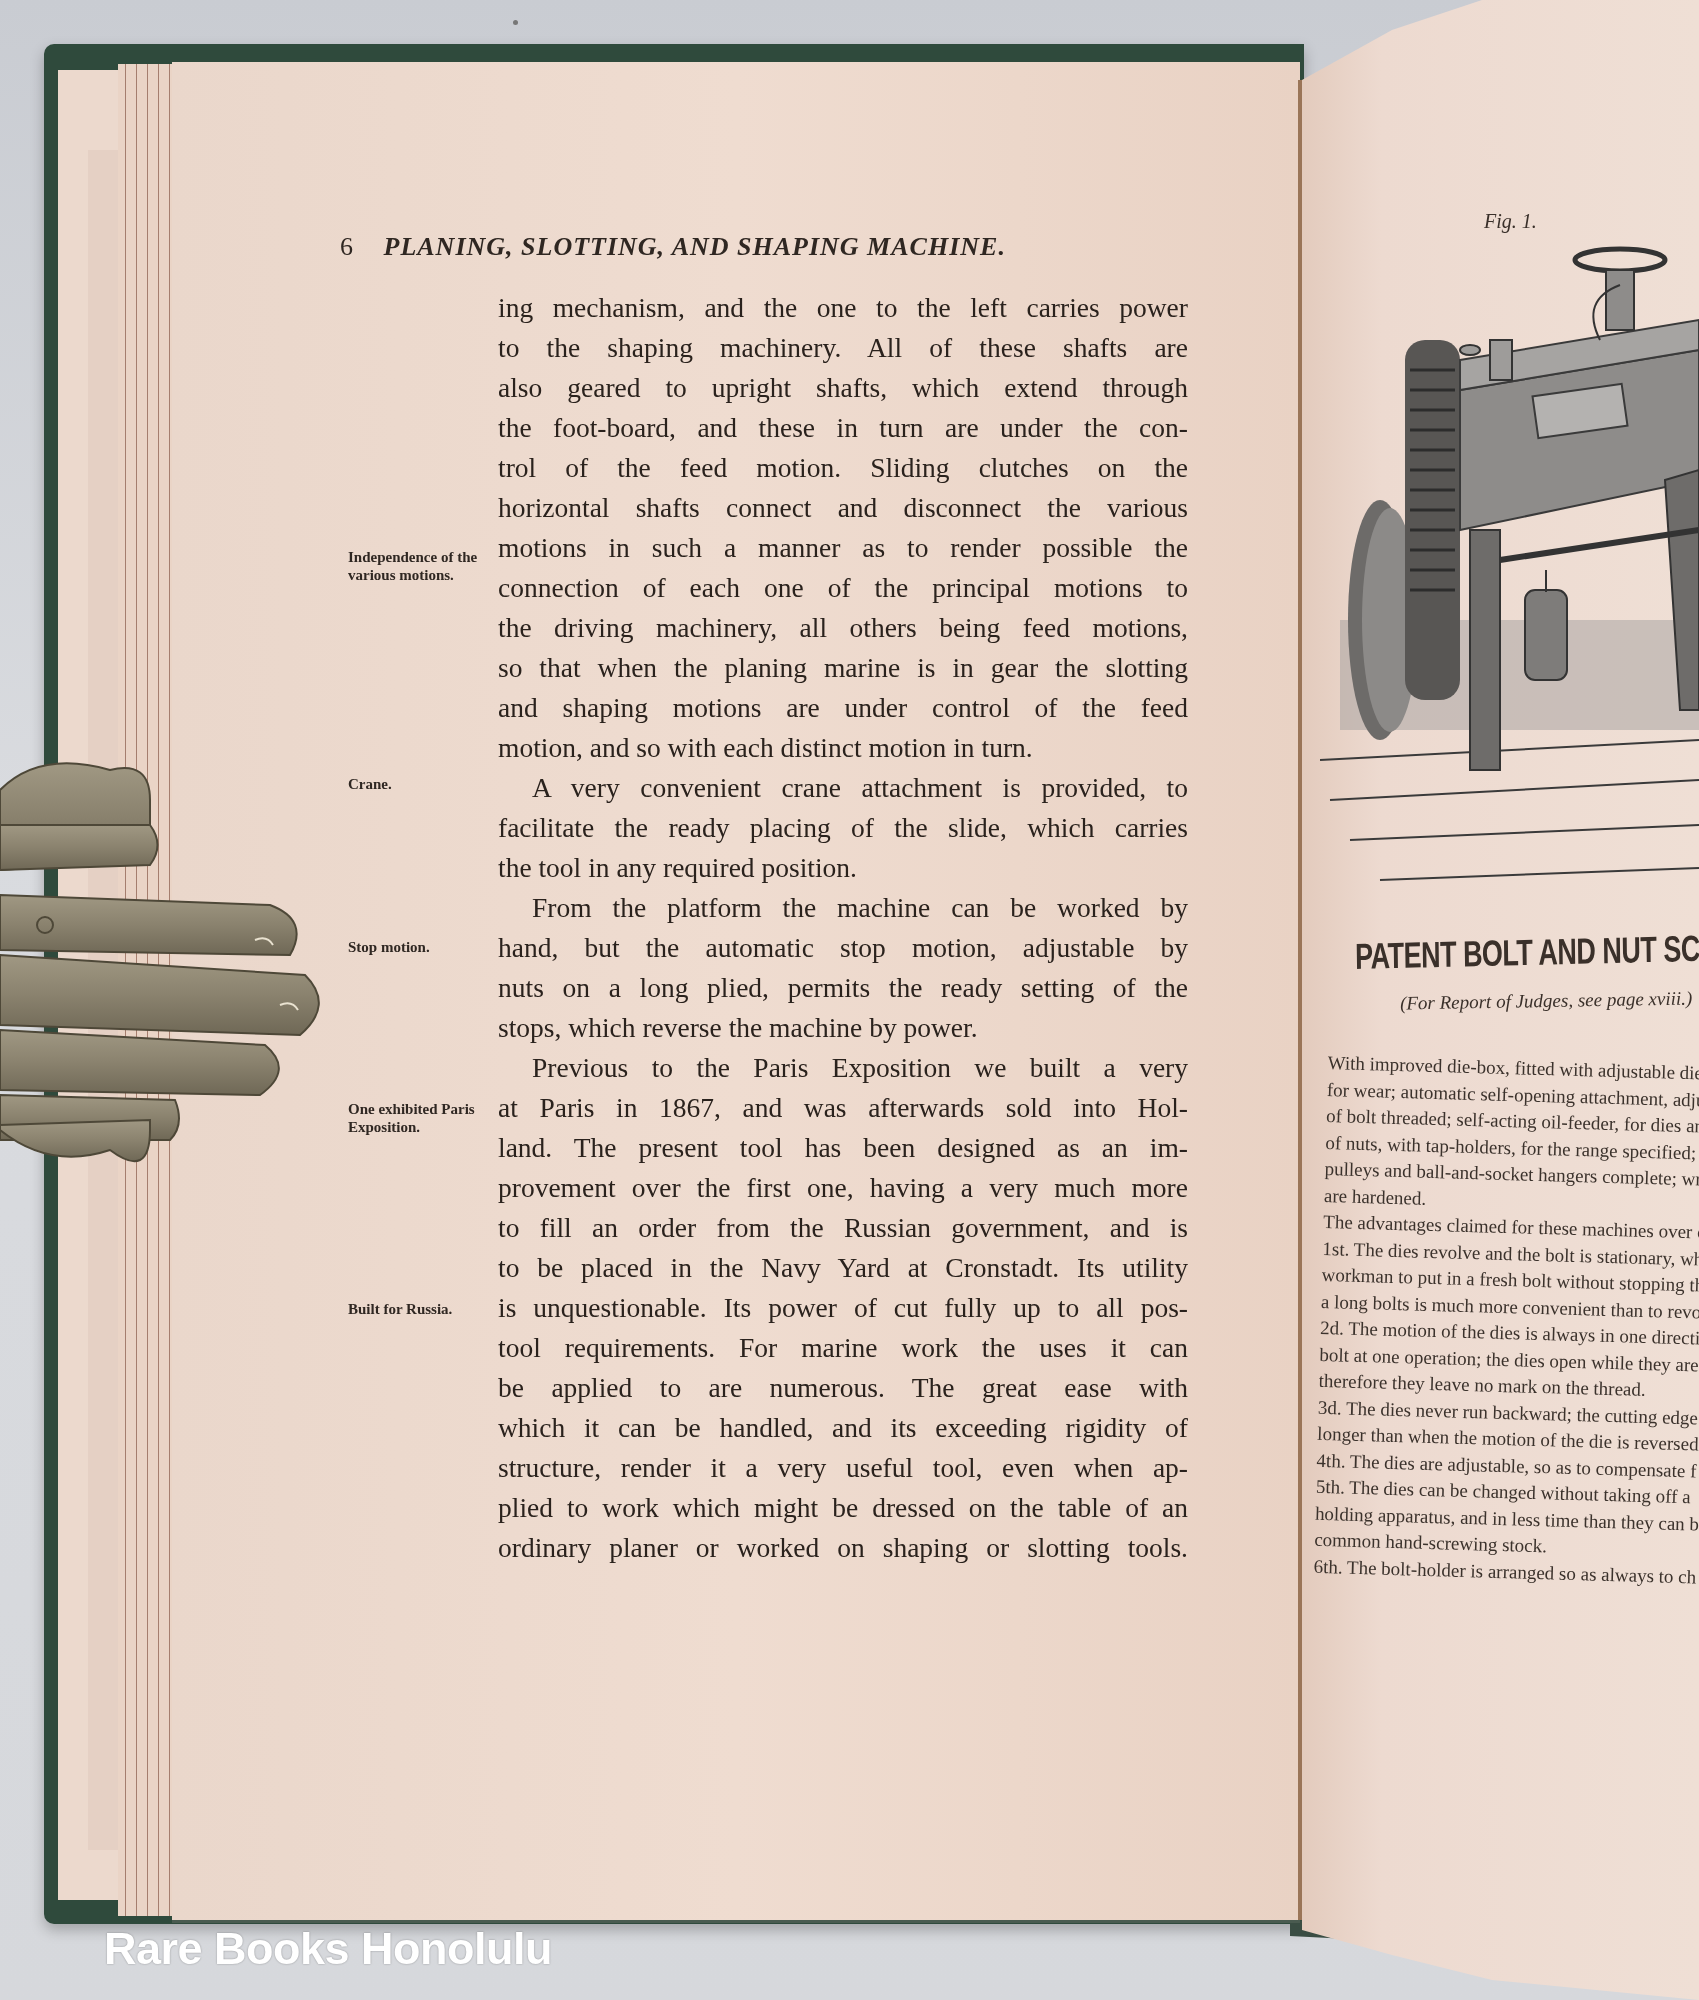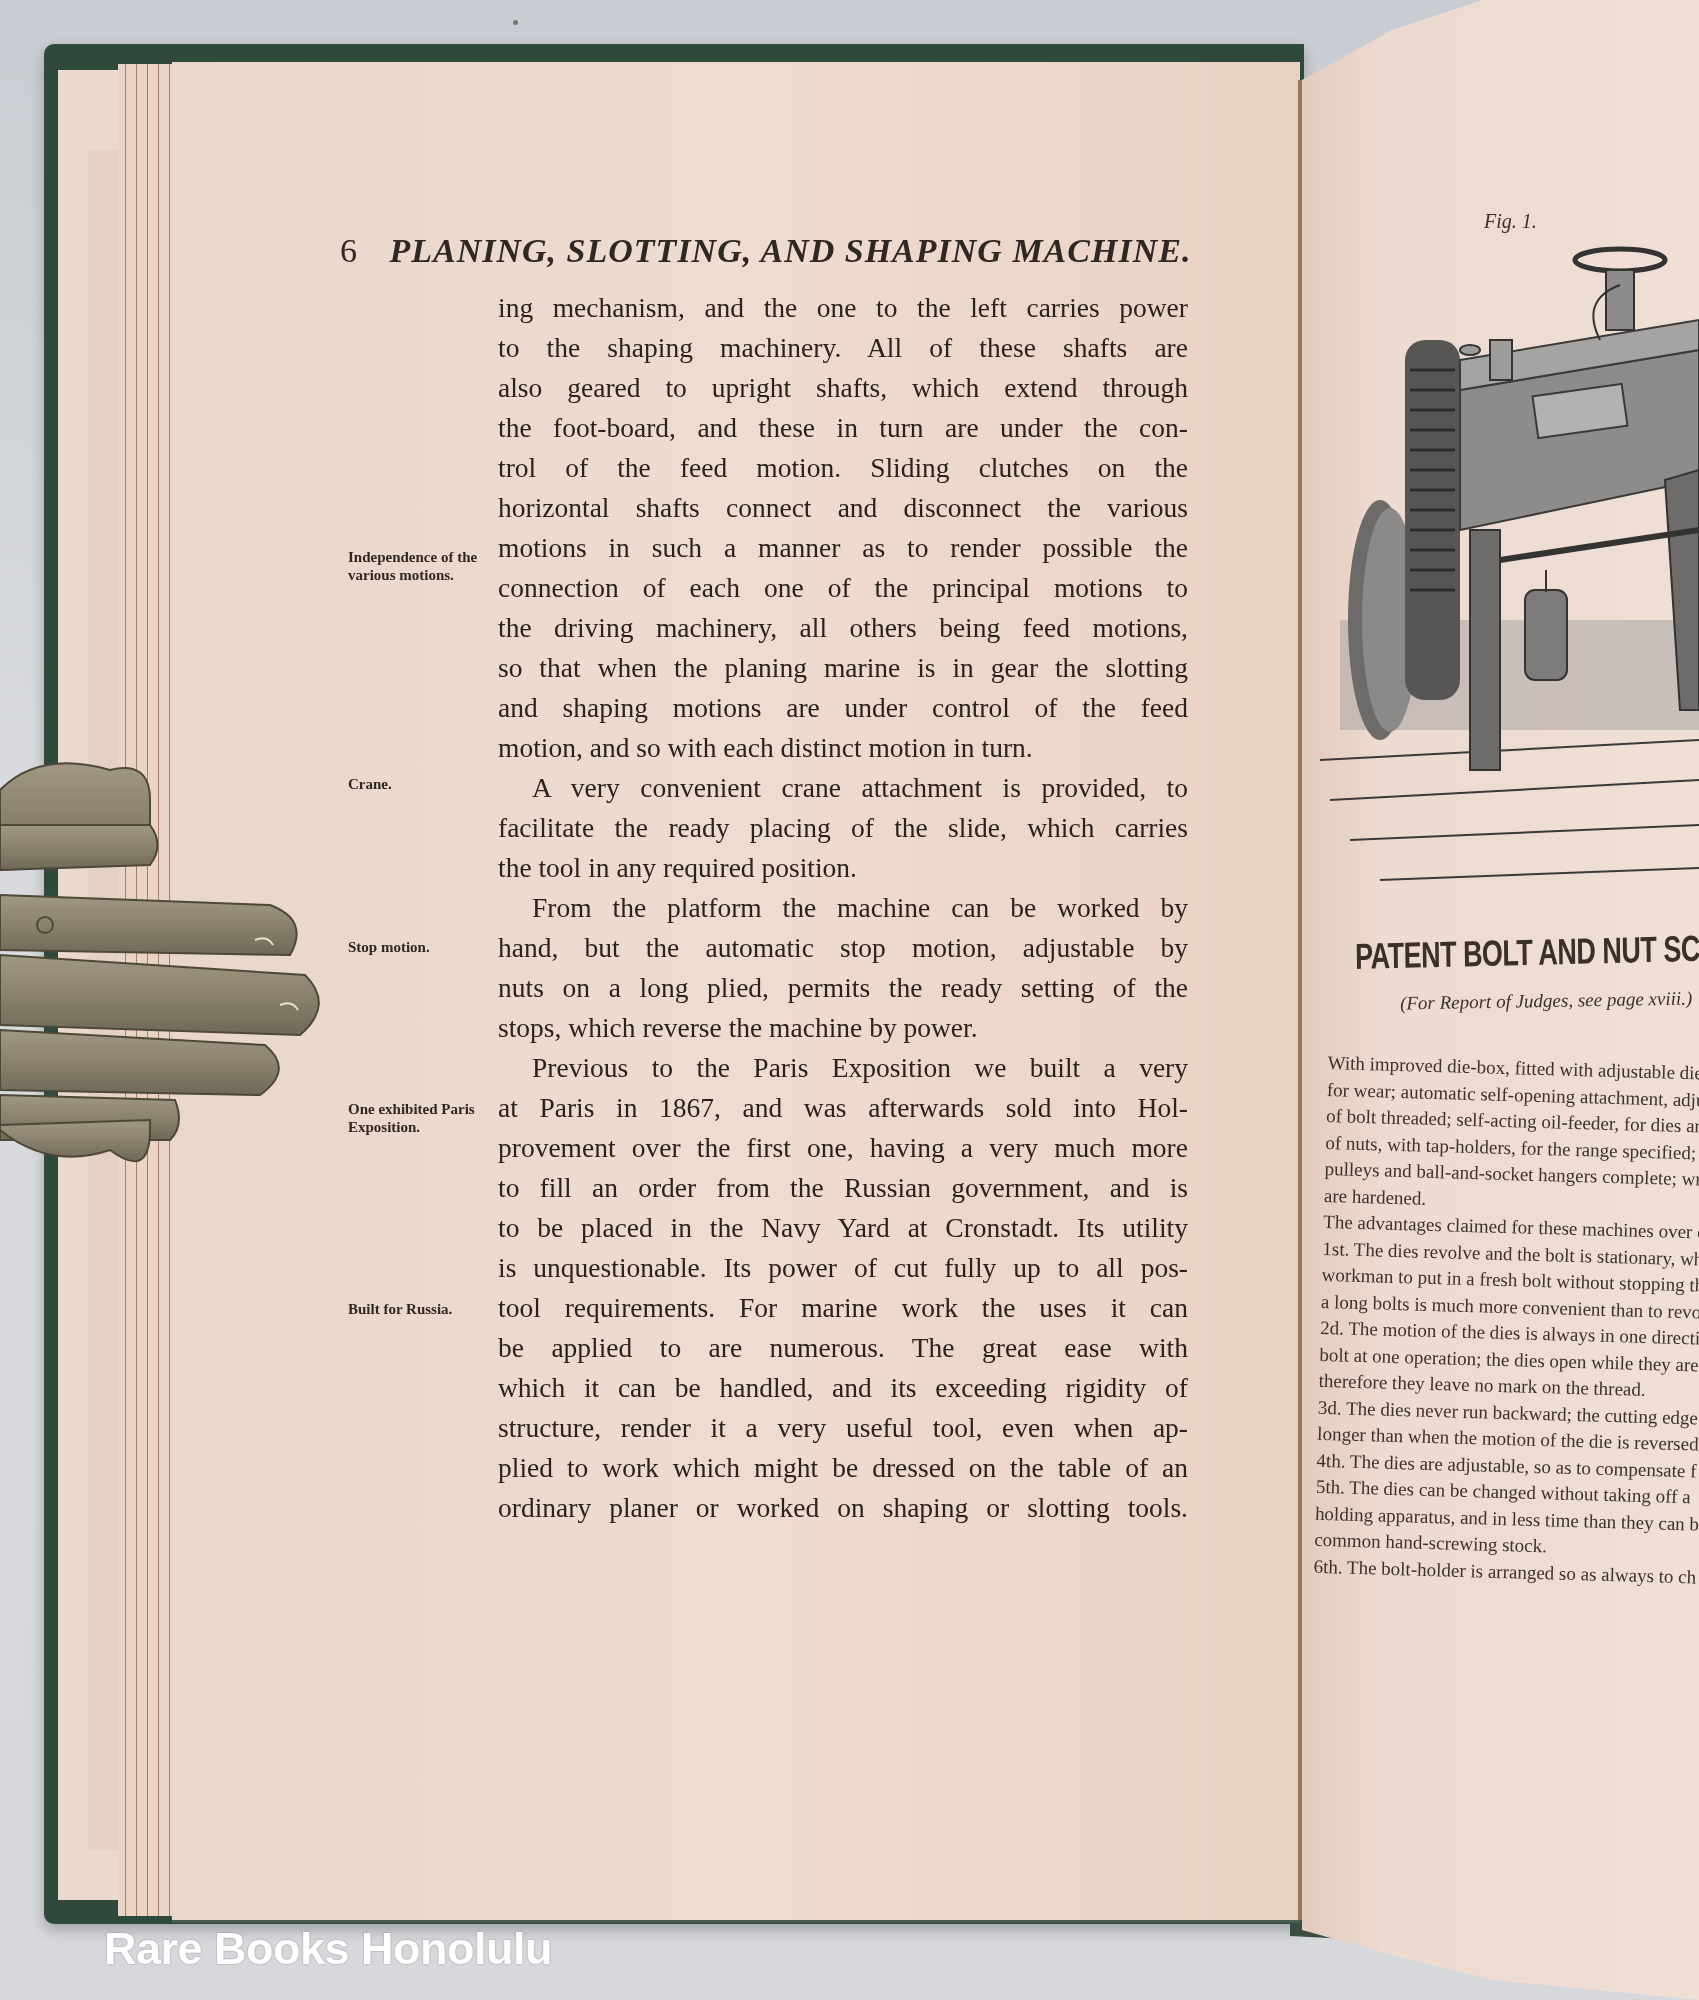--- a/index.html
+++ b/index.html
@@ -38,21 +38,21 @@
     position: absolute; left: 1298px; top: 80px; width: 4px; height: 1840px;
     background: #9a7558;
   }
   .right-page {
     position: absolute; left: 1302px; top: 0; width: 397px; height: 2000px;
     background: linear-gradient(90deg, #e3cbbd 0%, #eddad0 20%, #efdfd5 100%);
     clip-path: polygon(0 80px, 90px 30px, 180px 0, 397px 0, 397px 2000px, 190px 1980px, 90px 1955px, 0 1930px);
   }
   .running-head {
     position: absolute; left: 340px; top: 232px; width: 900px;
-    font-size: 34px; color: #2f2722; letter-spacing: 1px;
+    font-size: 26px; color: #2f2722; letter-spacing: 1px;
   }
   .running-head .folio { font-style: normal; margin-right: 22px; }
   .running-head .title { font-style: italic; font-weight: bold; }
   .body-text {
     position: absolute; left: 498px; top: 288px; width: 690px;
     font-size: 27.5px; line-height: 40px; color: #2a221d;
     text-align: justify;
   }
   .body-text .line { display: block; text-align: justify; text-align-last: justify; white-space: nowrap; }
   .body-text .line.last { text-align-last: left; }
@@ -130,20 +130,21 @@
     <span class="line last">motion, and so with each distinct motion in turn.</span>
     <span class="line indent">A very convenient crane attachment is provided, to</span>
     <span class="line">facilitate the ready placing of the slide, which carries</span>
     <span class="line last">the tool in any required position.</span>
     <span class="line indent">From the platform the machine can be worked by</span>
     <span class="line">hand, but the automatic stop motion, adjustable by</span>
     <span class="line">nuts on a long plied, permits the ready setting of the</span>
     <span class="line last">stops, which reverse the machine by power.</span>
     <span class="line indent">Previous to the Paris Exposition we built a very</span>
     <span class="line">at Paris in 1867, and was afterwards sold into Hol-</span>
+    <span class="line">land.  The present tool has been designed as an im-</span>
     <span class="line">provement over the first one, having a very much more</span>
     <span class="line">to fill an order from the Russian government, and is</span>
     <span class="line">to be placed in the Navy Yard at Cronstadt.  Its utility</span>
     <span class="line">is unquestionable.  Its power of cut fully up to all pos-</span>
     <span class="line">tool requirements.  For marine work the uses it can</span>
     <span class="line">be applied to are numerous.  The great ease with</span>
     <span class="line">which it can be handled, and its exceeding rigidity of</span>
     <span class="line">structure, render it a very useful tool, even when ap-</span>
     <span class="line">plied to work which might be dressed on the table of an</span>
     <span class="line">ordinary planer or worked on shaping or slotting tools.</span>

